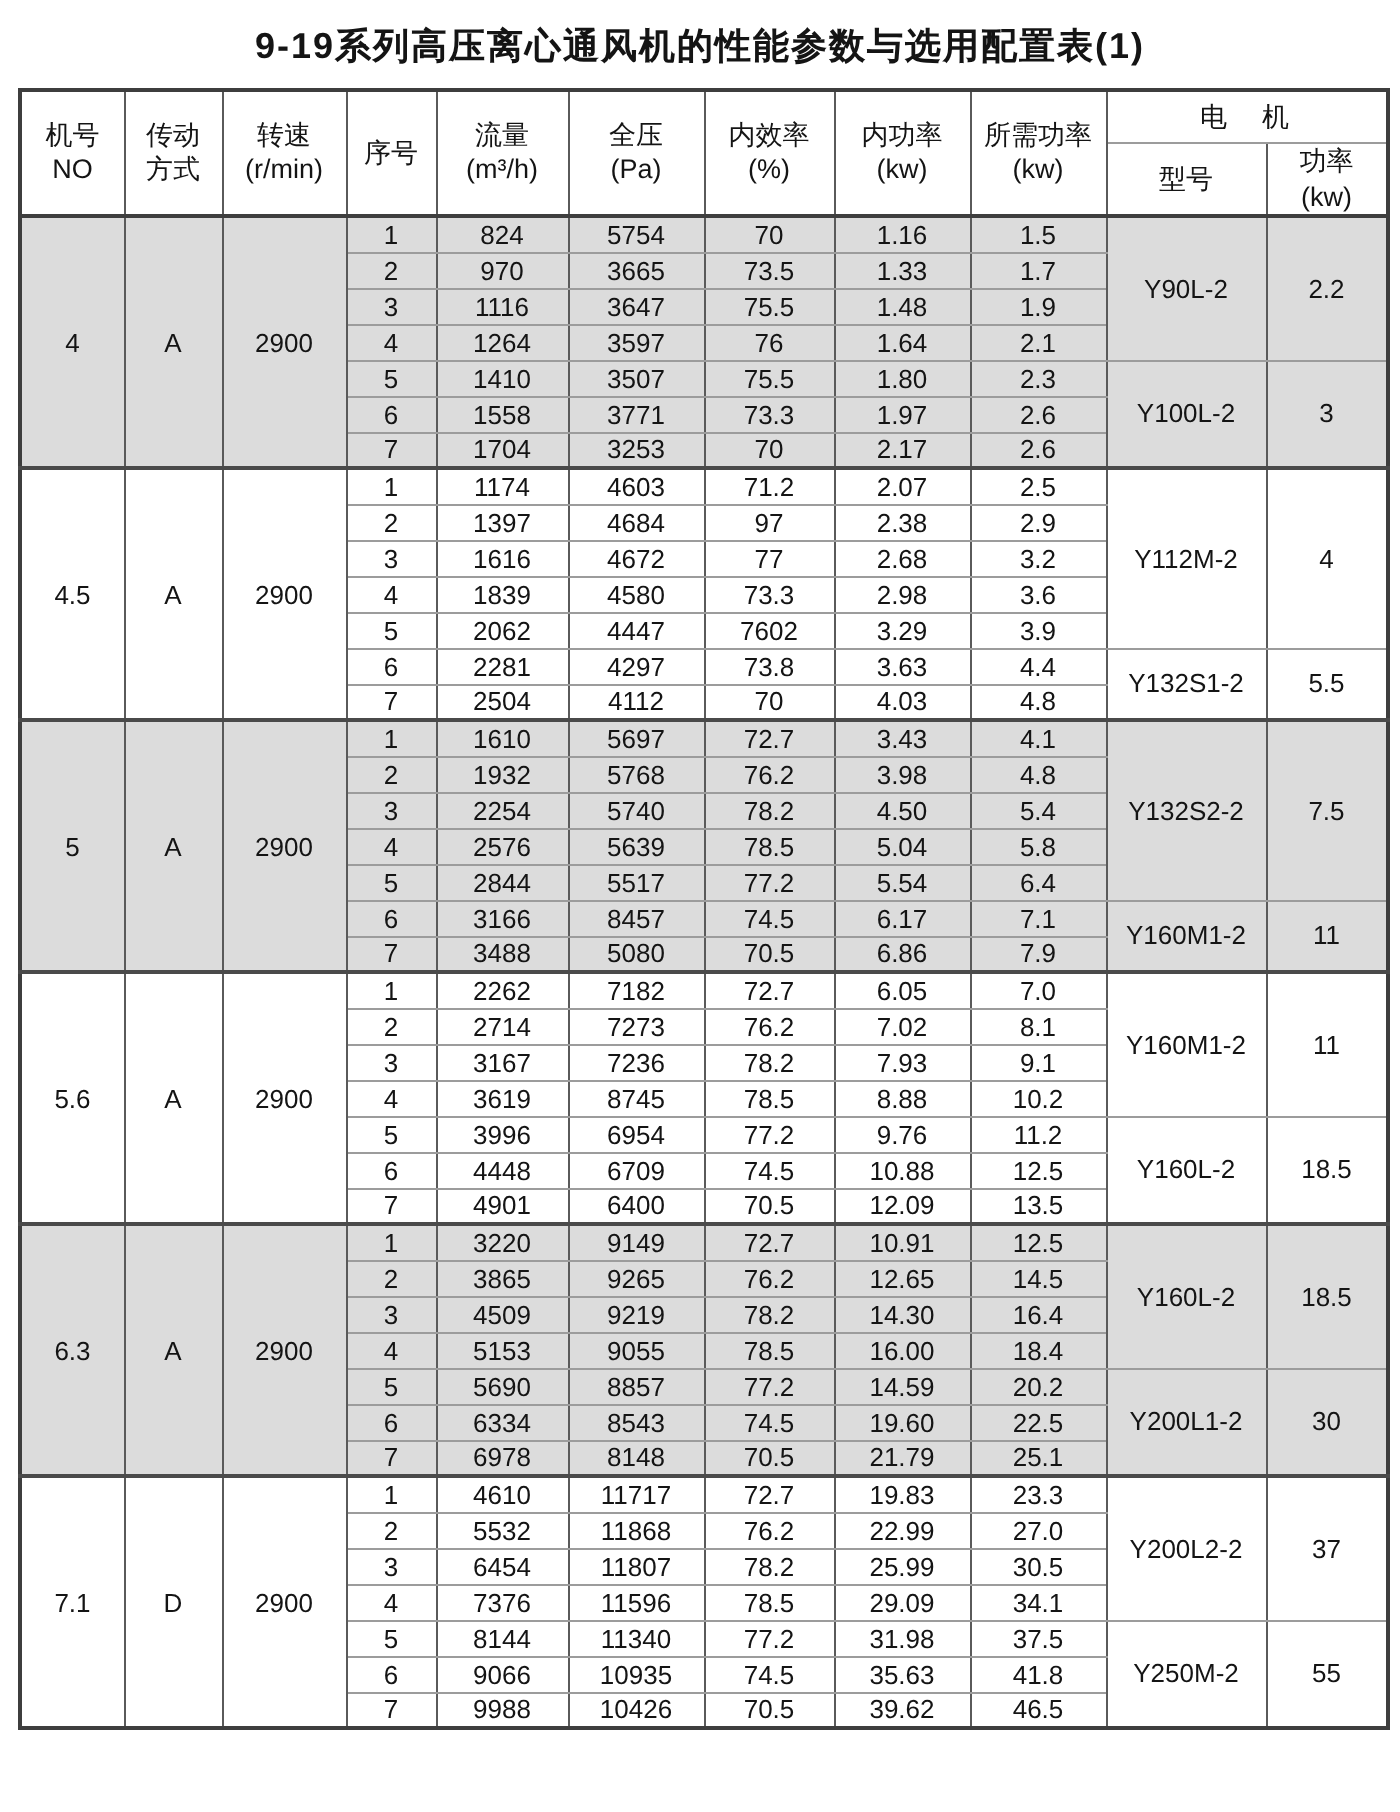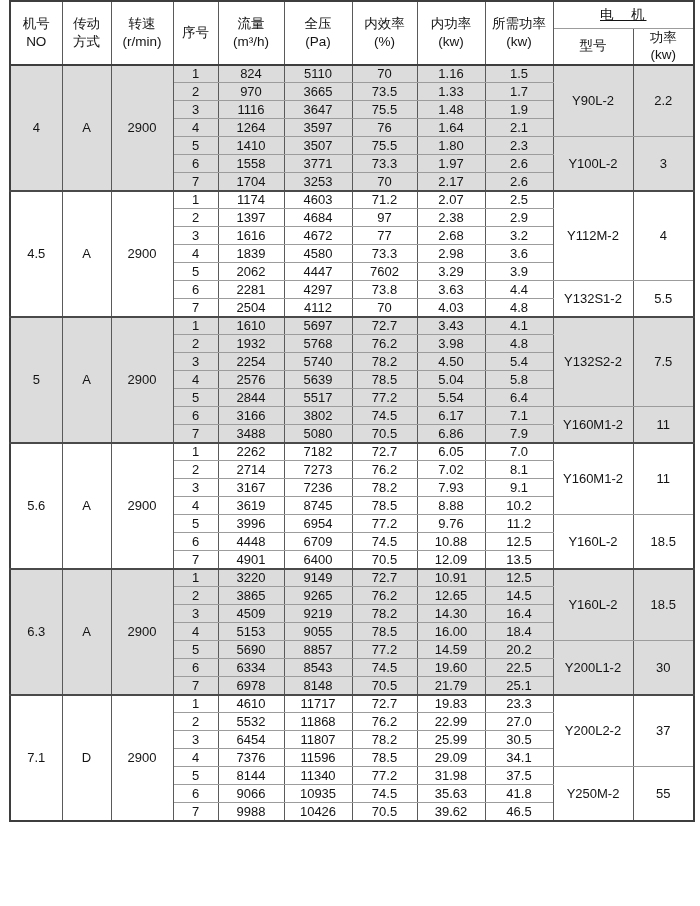--- a/index.html
+++ b/index.html
@@ -46,34 +46,35 @@
     font-weight: 400;
     font-size: 13.5px;
     line-height: 1.3;
     white-space: pre-line;
     background: #ffffff;
   }
   .spec thead tr.motor-row { height: 27px; margin-left: 24px; }
   .spec thead tr.sub-row { height: 35px; }
   .spec thead th[rowspan],
   .spec thead tr.sub-row th { border-bottom: 2px solid #3e3e3e; }
-  .spec thead th.motor-head { letter-spacing: 2px; text-decoration: underline; }
+  .spec thead th.motor-head { letter-spacing: 2px; }
   .spec tbody td {
     height: 18px;
     font-size: 13px;
     line-height: 1;
     background: #ffffff;
   }
   .spec tbody tr.shaded td { background: #dcdcdc; }
   .spec tbody tr.group-start td { border-top: 2px solid #4a4a4a; }
 </style>
 </head>
 <body>
 
 <div>
+  <h2 class="table-subtitle">9-19系列高压离心通风机的性能参数与选用配置表(1)</h2>
 
   <table class="spec">
     <colgroup>
       <col style="width:52px">
         <col style="width:49px">
         <col style="width:62px">
       <col style="width:45px">
         <col style="width:66px">
         <col style="width:68px">
       <col style="width:65px">
@@ -109,21 +110,21 @@
 (kw)</th>
       </tr>
     </thead>
     <tbody>
         <tr class="shaded">
           <td rowspan="7">4</td>
           <td rowspan="7">A</td>
           <td rowspan="7">2900</td>
           <td>1</td>
           <td>824</td>
-          <td>5110</td>
+          <td>5754</td>
           <td>70</td>
           <td>1.16</td>
           <td>1.5</td>
           <td rowspan="4">Y90L-2</td>
           <td rowspan="4">2.2</td>
         </tr>
         <tr class="shaded">
           <td>2</td>
           <td>970</td>
           <td>3665</td>
@@ -277,21 +278,21 @@
           <td>5</td>
           <td>2844</td>
           <td>5517</td>
           <td>77.2</td>
           <td>5.54</td>
           <td>6.4</td>
         </tr>
         <tr class="shaded">
           <td>6</td>
           <td>3166</td>
-          <td>3802</td>
+          <td>8457</td>
           <td>74.5</td>
           <td>6.17</td>
           <td>7.1</td>
           <td rowspan="2">Y160M1-2</td>
           <td rowspan="2">11</td>
         </tr>
         <tr class="shaded">
           <td>7</td>
           <td>3488</td>
           <td>5080</td>

